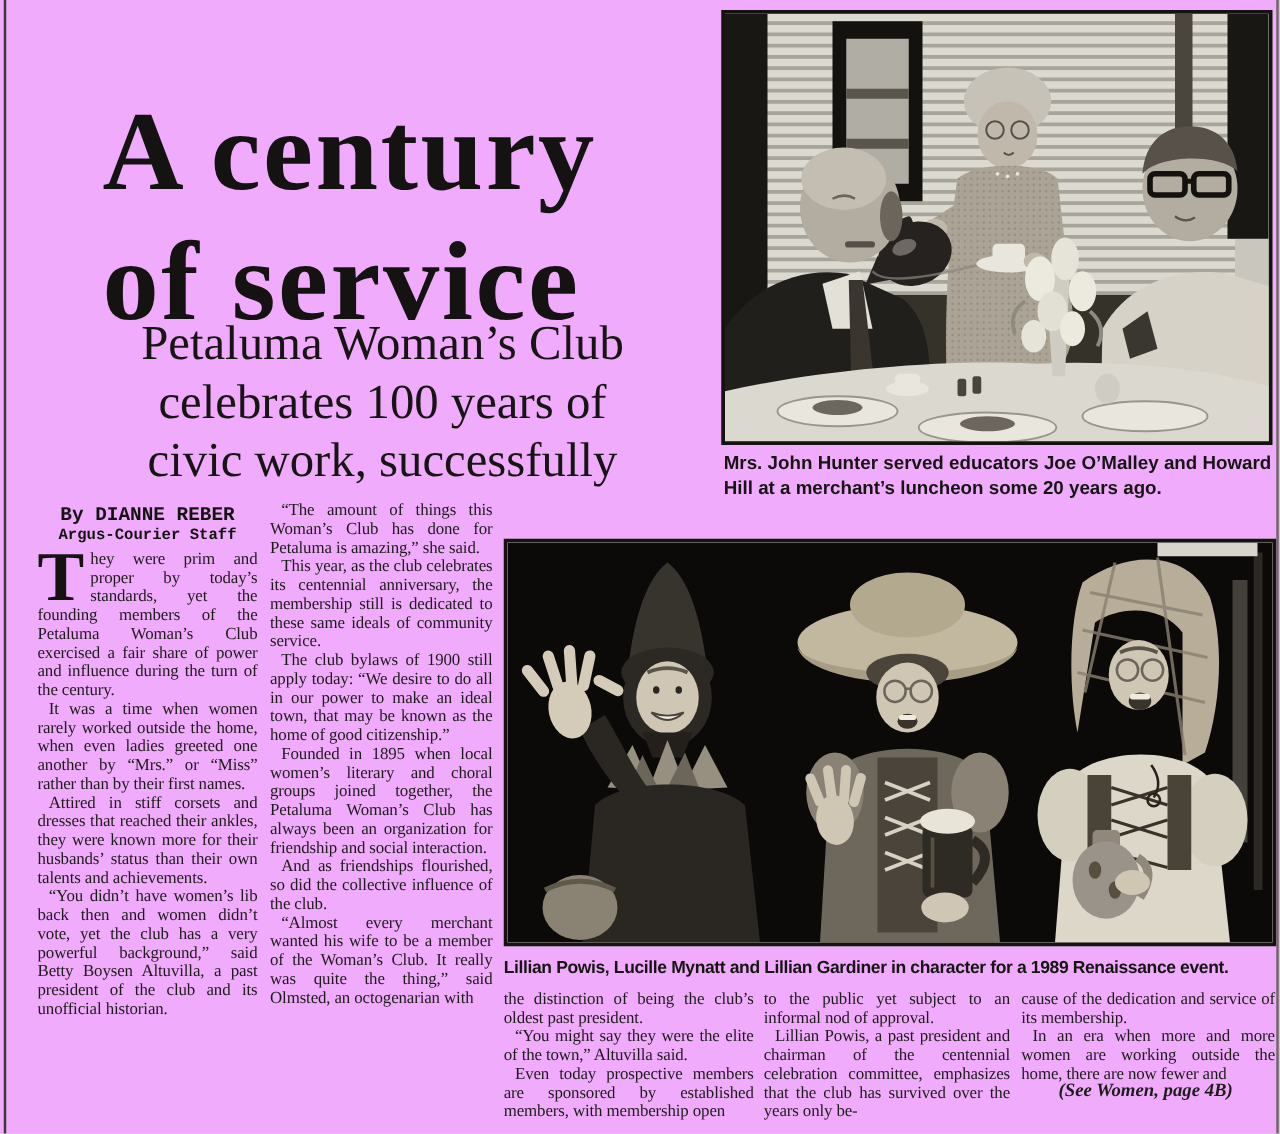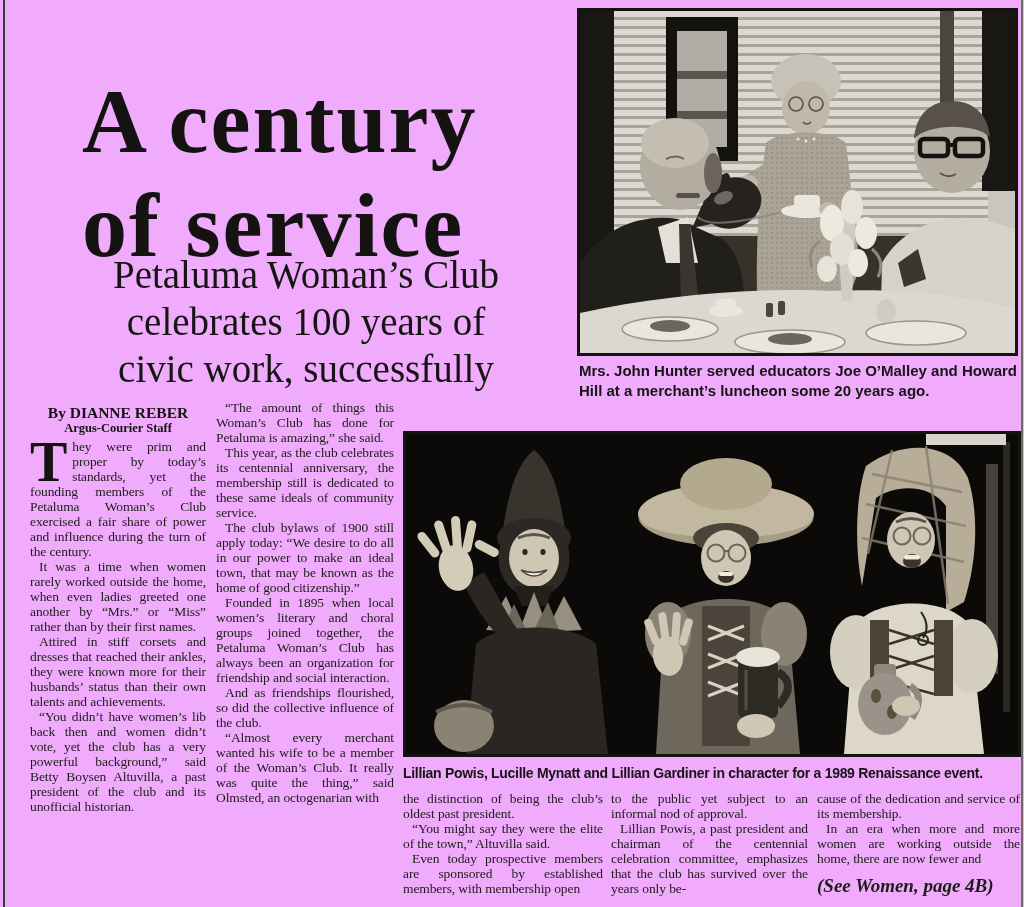--- a/index.html
+++ b/index.html
@@ -33,43 +33,43 @@
   #photo-bottom{left:403px;top:431px;width:612px;height:320px;}
 
   .caption{
     position:absolute;font-family:"Liberation Sans", sans-serif;font-weight:700;
     font-size:15px;line-height:20px;color:#161514;
   }
   #caption-top{left:579px;top:361px;width:438px;text-align:justify;}
   #caption-bottom{left:403px;top:763px;width:618px;font-size:14px;letter-spacing:-0.3px;white-space:nowrap;overflow:hidden;}
 
   
-  .byline{position:absolute;left:30px;top:404px;width:176px;text-align:center;color:#141312;}
+  .byline{position:absolute;left:30px;top:404px;width:176px;text-align:center;color:#141312;font-family:Liberation Mono, monospace;}
   .byline .author{font-weight:700;font-size:15.5px;line-height:17px;}
   .byline .credit{font-weight:700;font-size:12.5px;line-height:15px;}
 
   
   .col{
     position:absolute;text-align:justify;
     font-size:13.5px;line-height:15px;letter-spacing:-0.1px;color:#1d1c1a;
   }
   .col p{margin:0;text-indent:9px;}
   .col p.flush{text-indent:0;}
   #col1{left:30px;top:439px;width:176px;}
   #col2{left:216px;top:400px;width:178px;}
   #col3{left:403px;top:791px;width:200px;}
   #col4{left:611px;top:791px;width:197px;}
   #col5{left:817px;top:791px;width:203px;}
   .dropcap{
     float:left;font-weight:700;font-size:56px;line-height:43px;
     padding:2px 5px 0 0;color:#141312;
   }
   .see-note{
-    margin-top:12px;text-align:left;padding-right:4px;
-    font-weight:700;font-style:italic;font-size:19px;letter-spacing:0;
+    margin-top:0;text-align:center;padding-right:4px;
+    font-weight:700;font-style:italic;font-size:15px;letter-spacing:0;
   }
 </style>
 </head>
 <body>
 
 <div class="page">
 
   <div class="scan-edge left"></div>
   <div class="scan-edge right"></div>
 

